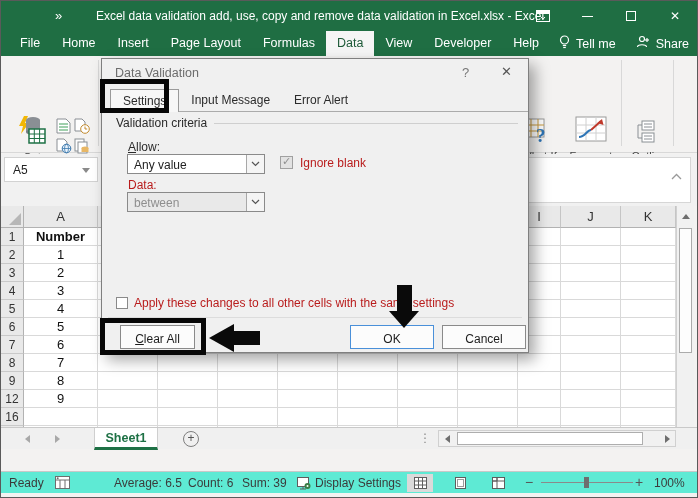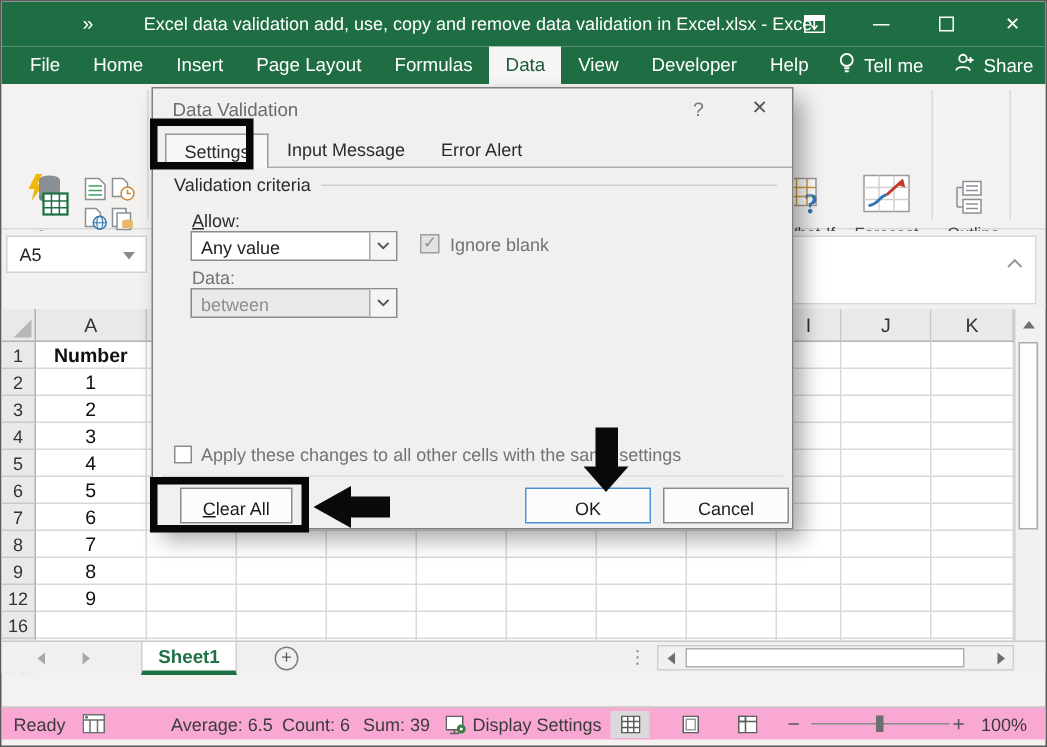--- a/index.html
+++ b/index.html
@@ -59,41 +59,41 @@
   .tabbar { position:absolute; left:0; top:426px; width:100%; height:22px; background:#f0f0f0; border-top:1px solid #c9c9c9; }
   .nav-arrow { position:absolute; top:7px; }
   .sheet-tab { position:absolute; left:93px; top:0; width:64px; height:22px; background:#fff; border-left:1px solid #cfcfcf; border-right:1px solid #cfcfcf; border-bottom:3px solid #1e7145; text-align:center; font-size:12.5px; font-weight:bold; color:#1e7145; padding-top:3px; }
   .add-sheet { position:absolute; left:182px; top:3px; width:16px; height:16px; border:1px solid #7e7e7e; border-radius:50%; color:#555; font-size:12px; line-height:13px; text-align:center; }
   .tb-dots { position:absolute; left:418px; top:3px; color:#8a8a8a; font-size:12px; letter-spacing:0; }
   .hscroll { position:absolute; left:437px; top:2px; width:238px; height:17px; background:#f1f1f1; border:1px solid #d0d0d0; }
   .hs-arrow { position:absolute; top:0; width:16px; height:15px; display:flex; align-items:center; justify-content:center; }
   .hs-thumb { position:absolute; left:18px; top:1px; width:186px; height:13px; background:#fff; border:1px solid #aeaeae; }
 
   
-  .statusbar { position:absolute; left:0; top:470px; width:100%; height:22px; background:#f9a8d4; border-top:1px solid #c8c8c8; font-size:12px; color:#3b3b3b; }
+  .statusbar { position:absolute; left:0; top:470px; width:100%; height:22px; background:#5eead4; border-top:1px solid #c8c8c8; font-size:12px; color:#3b3b3b; }
   .sb-item { position:absolute; top:4px; }
   .view-icon { position:absolute; top:2px; width:26px; height:18px; display:flex; align-items:center; justify-content:center; }
   .view-icon.sel { background:#dadada; }
   .zoom-track { position:absolute; top:10px; width:92px; border-top:1px solid #8a8a8a; }
   .zoom-thumb { position:absolute; top:5px; width:5px; height:11px; background:#6e6e6e; }
 
   
   .dialog { position:absolute; left:100px; top:57px; width:428px; height:295px; background:#f0f0f0; border:1px solid #7f7f7f; box-shadow:6px 7px 14px rgba(0,0,0,0.35); z-index:20; }
   .dlg-title { position:absolute; left:13px; top:7px; font-size:12.5px; color:#6c6c6c; }
   .dlg-help { position:absolute; left:360px; top:6px; font-size:13px; color:#777; }
   .dlg-close { position:absolute; left:399px; top:5px; font-size:13px; color:#555; }
   .dlg-tabs { position:absolute; left:8px; top:30px; height:23px; display:flex; }
   .dlg-tabline { position:absolute; left:0; top:52px; width:100%; border-top:1px solid #ababab; }
   .dtab { font-size:12px; color:#2b2b2b; padding:4px 12px 0 12px; height:23px; }
   .dtab.active { background:#f7f7f7; border:1px solid #9a9a9a; border-bottom:none; position:relative; z-index:2; }
   .hl-box { position:absolute; border:5px solid #070707; z-index:6; }
   .dlg-grouplabel { position:absolute; left:14px; top:57px; font-size:12px; color:#2b2b2b; }
   .dlg-groupline { position:absolute; left:112px; right:10px; top:64px; border-top:1px solid #cfcfcf; }
   .dlg-label { position:absolute; font-size:12px; color:#2b2b2b; }
-  .dlg-label.dis { color:#737373; }
+  .dlg-label.dis { color:#b91c1c; }
   .ulf::first-letter { text-decoration:underline; }
   .combo { position:absolute; width:138px; height:20px; background:#fff; border:1px solid #8a8a8a; font-size:12px; color:#222; padding:3px 0 0 6px; }
   .combo .cb-btn { position:absolute; right:0; top:0; width:18px; height:18px; border-left:1px solid #a8a8a8; background:#f5f5f5; display:flex; align-items:center; justify-content:center; }
   .combo.dis { background:#e9e9e9; color:#8e8e8e; }
   .chk { position:absolute; width:13px; height:13px; background:#fff; border:1px solid #8a8a8a; }
   .chk.checked-dis { background:#e2e2e2; border-color:#a0a0a0; }
   .chk.checked-dis::after { content:"✓"; position:absolute; left:1px; top:-2px; font-size:11px; color:#8f8f8f; }
   .dlg-sep { position:absolute; left:6px; right:6px; top:258px; border-top:1px solid #dcdcdc; }
   .dlg-btn { position:absolute; top:266px; height:24px; background:#fcfcfc; border:1px solid #8a8a8a; font-size:12px; color:#1d1d1d; text-align:center; padding-top:4px; }
   .dlg-btn.focus { border:1.5px solid #4a90d9; }

